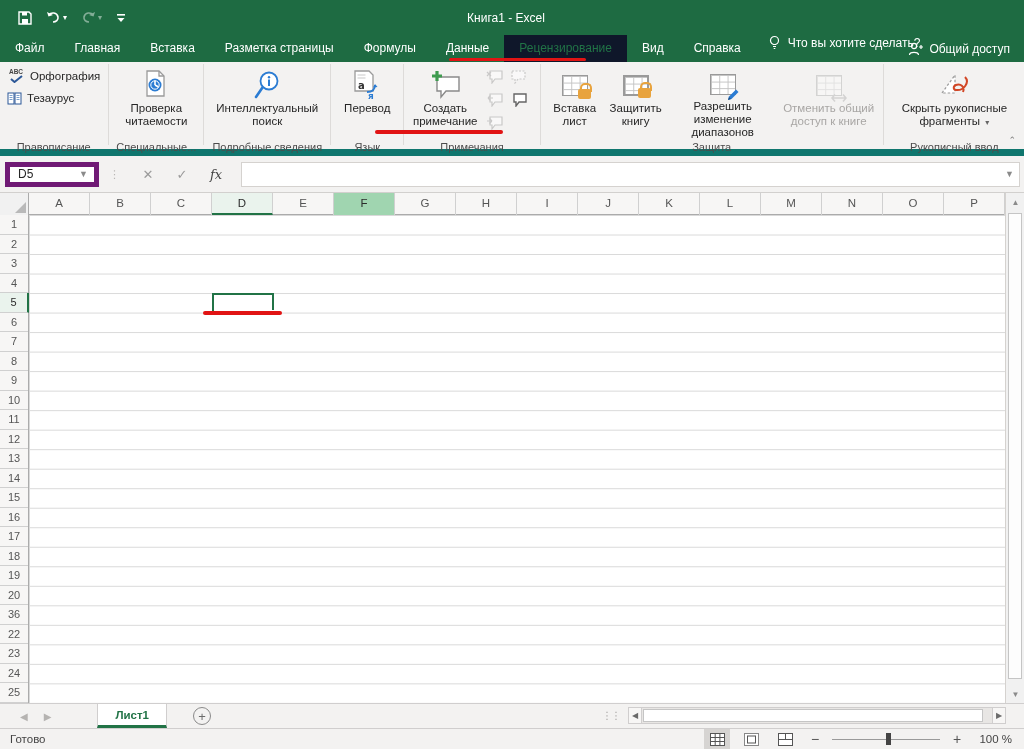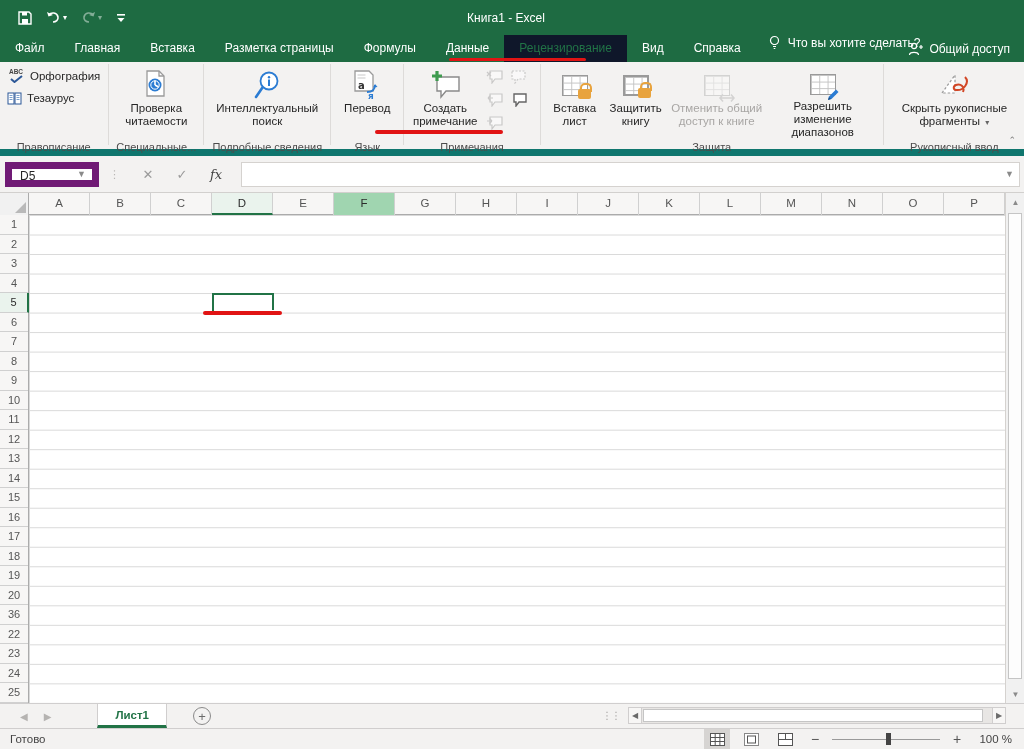--- a/index.html
+++ b/index.html
@@ -57,22 +57,22 @@
   .mini-table { width:26px; height:21px; background:#fff; border:1px solid #9a9a9a; position:relative;
     background-image:linear-gradient(to right,#c3c3c3 1px,transparent 1px),linear-gradient(to bottom,#c3c3c3 1px,transparent 1px);
     background-size:8.3px 6.6px; }
   .lock { position:absolute; right:-4px; bottom:-4px; width:13px; height:10px; background:#e8a33d; border-radius:2px; }
   .lock::before { content:''; position:absolute; top:-6px; left:2.5px; width:8px; height:7px; border:2px solid #e8a33d; border-bottom:none; border-radius:5px 5px 0 0; }
   .comment-mini { position:absolute; width:22px; height:21px; background:none; border:none; cursor:pointer; display:flex; align-items:center; justify-content:center; }
 
   
   .fbar { position:absolute; left:0; top:156px; width:1024px; height:37px; background:#f3f2f1;
     border-bottom:1px solid #d2d0ce; display:flex; align-items:center; }
-  .namebox { width:94px; height:25px; background:#fff; border:7px solid #701a75; margin-left:5px;
-    display:flex; align-items:flex-start; font-size:12px; color:#262626; padding-left:8px; position:relative; }
+  .namebox { width:94px; height:25px; background:#fff; border:5px solid #701a75; margin-left:5px;
+    display:flex; align-items:center; font-size:12px; color:#262626; padding-left:8px; position:relative; }
   .namebox .nb-caret { position:absolute; right:6px; color:#8a8a8a; font-size:9px; }
   .fdots { color:#b9b7b5; margin:0 10px; font-size:11px; letter-spacing:1px; }
   .fbtn { background:none; border:none; color:#9b9b9b; width:34px; height:25px; font-size:13px; cursor:pointer; }
   .fbtn.fx { color:#444; font-family:"DejaVu Serif", serif; font-style:italic; font-size:13px; }
   .finput { flex:1; height:25px; background:#fff; border:1px solid #d5d2cf; margin:0 4px 0 8px; position:relative; }
   .fexpand { position:absolute; right:10px; color:#8a8a8a; font-size:9px; }
 
   
   .sheet { position:absolute; left:0; top:193px; width:1005px; height:510px; background:#fff; }
   .col-headers { display:flex; height:22px; border-bottom:1px solid #ababab; background:#f7f6f5; }
@@ -361,38 +361,38 @@
         <span class="blabel">Вставка лист</span>
       </button>
       <button class="bbtn" style="width:62px">
         <span class="bico">
           <span class="mini-table" style="border-width:2px;">
               <span class="lock"></span>
             </span>
         </span>
         <span class="blabel">Защитить книгу</span>
       </button>
-      <button class="bbtn disabled" style="width:100px">
-        <span class="bico" style="position:relative;">
-          <span class="mini-table"></span>
-          <svg width="16" height="10" viewBox="0 0 16 10" style="position:absolute; right:-5px; bottom:-1px;">
-              <path d="M1 5 h14 M4 1.5 L1 5 l3 3.5 M12 1.5 L15 5 l-3 3.5" fill="none" stroke="#9a9a9a" stroke-width="1.6"></path>
-            </svg>
-        </span>
-        <span class="blabel">Отменить общий доступ к книге</span>
-      </button>
       <button class="bbtn" style="width:112px">
         <span class="bico" style="position:relative;">
           <span class="mini-table"></span>
           <svg width="14" height="14" viewBox="0 0 14 14" style="position:absolute; right:-4px; bottom:-2px;">
               <path d="M2 12 l1-3.5 7-7 2.5 2.5 -7 7 z" fill="#2b7cd3"></path>
               <path d="M2 12 l3-1 -2-2 z" fill="#1a4f86"></path>
             </svg>
         </span>
         <span class="blabel">Разрешить изменение диапазонов</span>
+      </button>
+      <button class="bbtn disabled" style="width:100px">
+        <span class="bico" style="position:relative;">
+          <span class="mini-table"></span>
+          <svg width="16" height="10" viewBox="0 0 16 10" style="position:absolute; right:-5px; bottom:-1px;">
+              <path d="M1 5 h14 M4 1.5 L1 5 l3 3.5 M12 1.5 L15 5 l-3 3.5" fill="none" stroke="#9a9a9a" stroke-width="1.6"></path>
+            </svg>
+        </span>
+        <span class="blabel">Отменить общий доступ к книге</span>
       </button>
       <div class="glabel">Защита</div>
     </div>
 
     <div class="gsep"></div>
 
     <div class="rgroup" style="width:142px; display:flex; justify-content:center;">
       <button class="bbtn" style="width:128px">
         <span class="bico">
           <svg width="32" height="28" viewBox="0 0 32 28">

